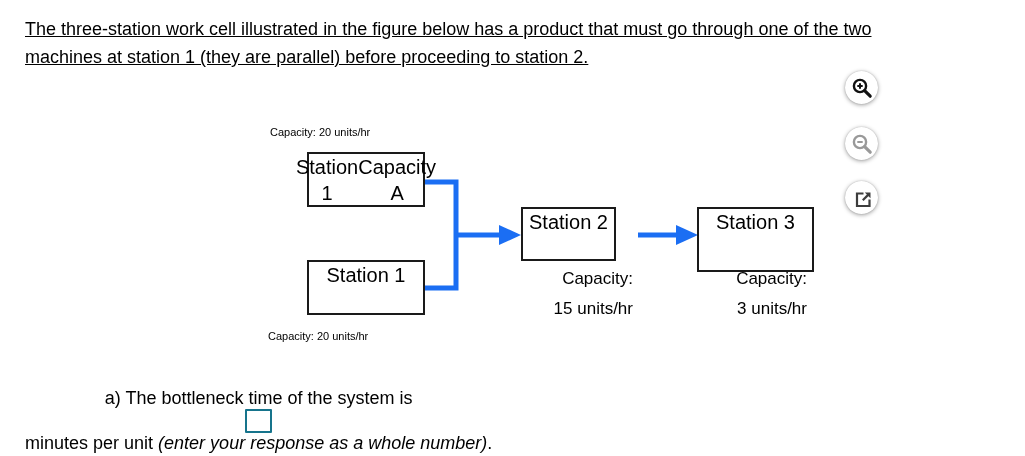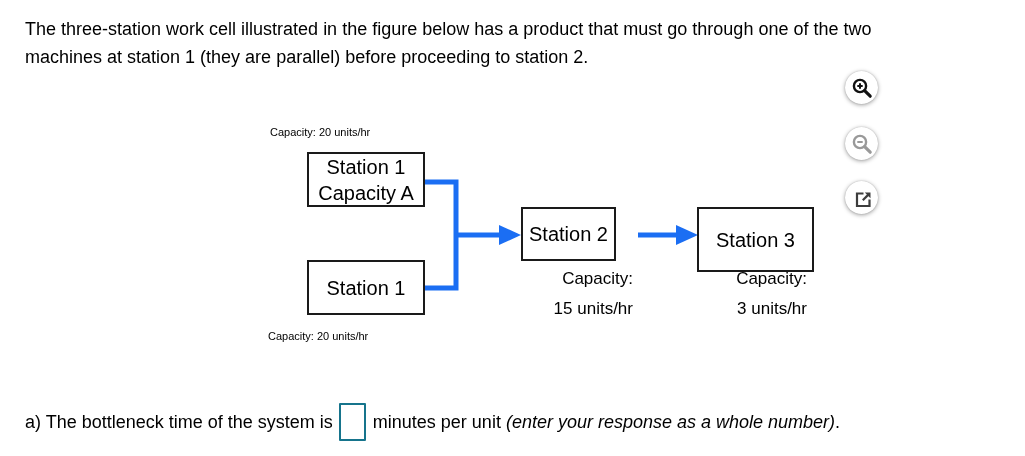--- a/index.html
+++ b/index.html
@@ -15,28 +15,28 @@
   html,body{width:1025px;height:456px;}
   body{
     position:relative;
     background:#ffffff;
     overflow:hidden;
     font-family:"Liberation Sans", sans-serif;
     color:var(--text);
   }
   
   .intro{position:absolute;left:25px;top:15px;font-size:18px;line-height:28px;}
-  .intro .line{white-space:nowrap;}
+  .intro .line{white-space:nowrap;text-decoration:underline;}
   
   .connectors{position:absolute;left:0;top:0;width:1025px;height:456px;color:var(--accent-blue);pointer-events:none;}
   .node{
     position:absolute;
     border:2px solid var(--box-border);
     background:#ffffff;
-    display:flex;flex-direction:column;justify-content:center;
+    display:flex;flex-direction:row;justify-content:center;
     text-align:center;
     font-size:20px;line-height:26px;
   }
   .box-a{left:307px;top:152px;width:118px;height:55px;}
   .box-b{left:307px;top:260px;width:118px;height:55px;}
   .box-s2{left:521px;top:207px;width:95px;height:54px;}
   .box-s3{left:697px;top:207px;width:117px;height:65px;}
   .lbl{position:absolute;font-size:11px;line-height:20px;white-space:nowrap;}
   .cap-top{left:270px;top:122px;}
   .cap-bottom{left:268px;top:326px;}
@@ -52,23 +52,23 @@
     box-shadow:0 1px 4px rgba(0,0,0,0.38), 0 0 1px rgba(0,0,0,0.25);
     display:flex;align-items:center;justify-content:center;
     padding:0;
   }
   .tb-zoom-in{top:0;color:var(--icon-dark);}
   .tb-zoom-out{top:56px;color:var(--icon-disabled);cursor:default;}
   .tb-external{top:110px;color:var(--icon-medium);}
   .tool-btn svg{display:block;}
   
   .question{
-    position:absolute;left:25px;top:401px;height:42px;
+    position:absolute;left:25px;top:388px;height:42px;
     display:flex;align-items:center;
-    font-size:18px;white-space:pre;
+    font-size:18px;white-space:pre;flex-direction:column;
   }
   .answer{
     width:27px;height:38px;
     border:2px solid var(--input-border);
     border-radius:1px;
     margin:0 7px 0 6px;
     font-family:"Liberation Sans", sans-serif;
     font-size:17px;text-align:center;color:var(--text);
     outline:none;background:#ffffff;
   }

